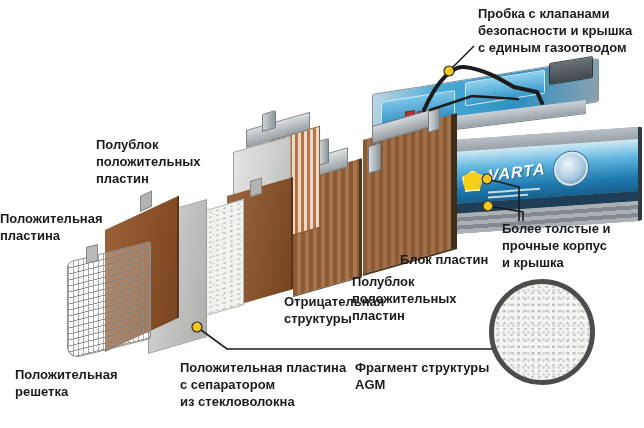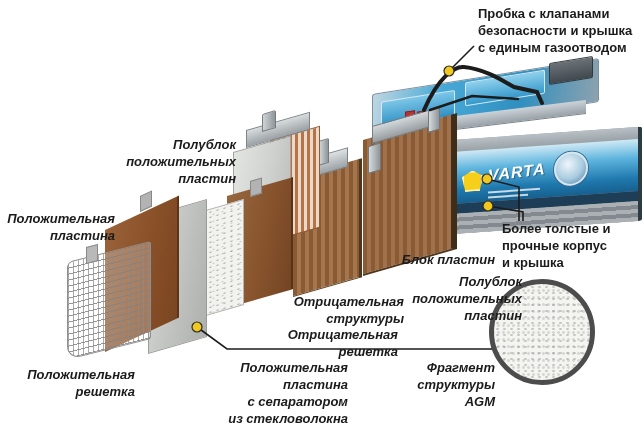--- a/index.html
+++ b/index.html
@@ -1,20 +1,20 @@
 <!DOCTYPE html>
 <html><head>
 <meta charset="utf-8">
 <style>
   html,body{margin:0;padding:0;background:#fff;}
   .stage{position:relative;width:644px;height:428px;background:#fff;overflow:hidden;
          font-family:"Liberation Sans",sans-serif;}
   .label{position:absolute;font:bold 13px/17px "Liberation Sans",sans-serif;color:#1b1b1b;
          white-space:pre-line;z-index:40;}
-  .center{text-align:right;font-style:italic;}
+  .center{text-align:left;}
   .g{position:absolute;transform-origin:top left;}
 
   
   #mesh-pos{left:67px;top:262px;width:82px;height:96px;transform:skewY(-14deg);z-index:9;
     background-image:
       repeating-linear-gradient(0deg,rgba(130,130,130,.85) 0 1px,rgba(255,255,255,0) 1px 6px),
       repeating-linear-gradient(90deg,rgba(150,150,150,.8) 0 1px,rgba(255,255,255,.25) 1px 5px);
     border:1px solid #8f8f8f;border-radius:6px 3px 3px 14px;}
   #mesh-pos-tab{left:86px;top:247px;width:10px;height:15px;background:#b9b9b9;border:1px solid #8a8a8a;
     transform:skewY(-14deg);z-index:9;}
@@ -216,21 +216,20 @@
 с единым газоотводом</div>
   <div class="label center" id="lbl-hb-pos">Полублок
 положительных
 пластин</div>
   <div class="label center" id="lbl-pos-plate">Положительная
 пластина</div>
   <div class="label center" id="lbl-pos-grid">Положительная
 решетка</div>
   <div class="label center" id="lbl-neg-plate">Отрицательная
 структуры</div>
-  <div class="label center" id="lbl-neg-grid">Отрицательная решетка</div>
   <div class="label center" id="lbl-separator">Положительная пластина
 с сепаратором
 из стекловолокна</div>
   <div class="label center" id="lbl-block">Блок пластин</div>
   <div class="label center" id="lbl-hb-neg">Полублок положительных
 пластин</div>
   <div class="label" id="lbl-case">Более толстые и
 прочные корпус
 и крышка</div>
   <div class="label center" id="lbl-agm">Фрагмент структуры

